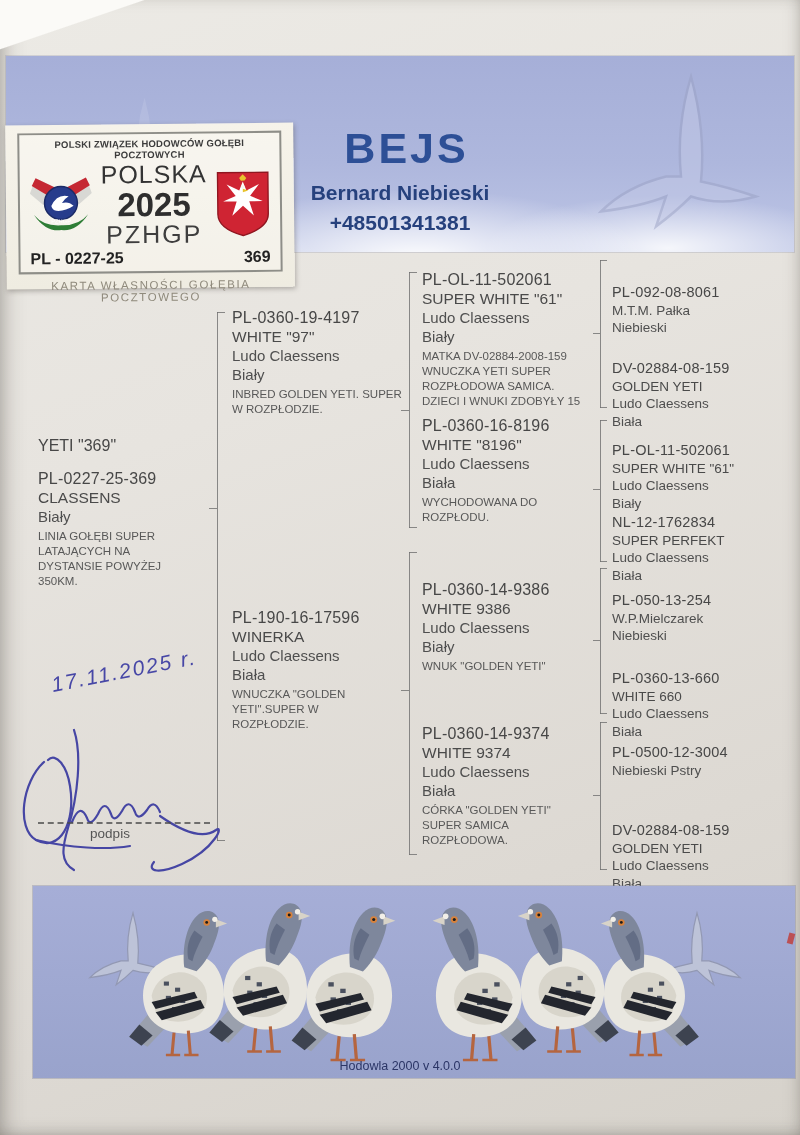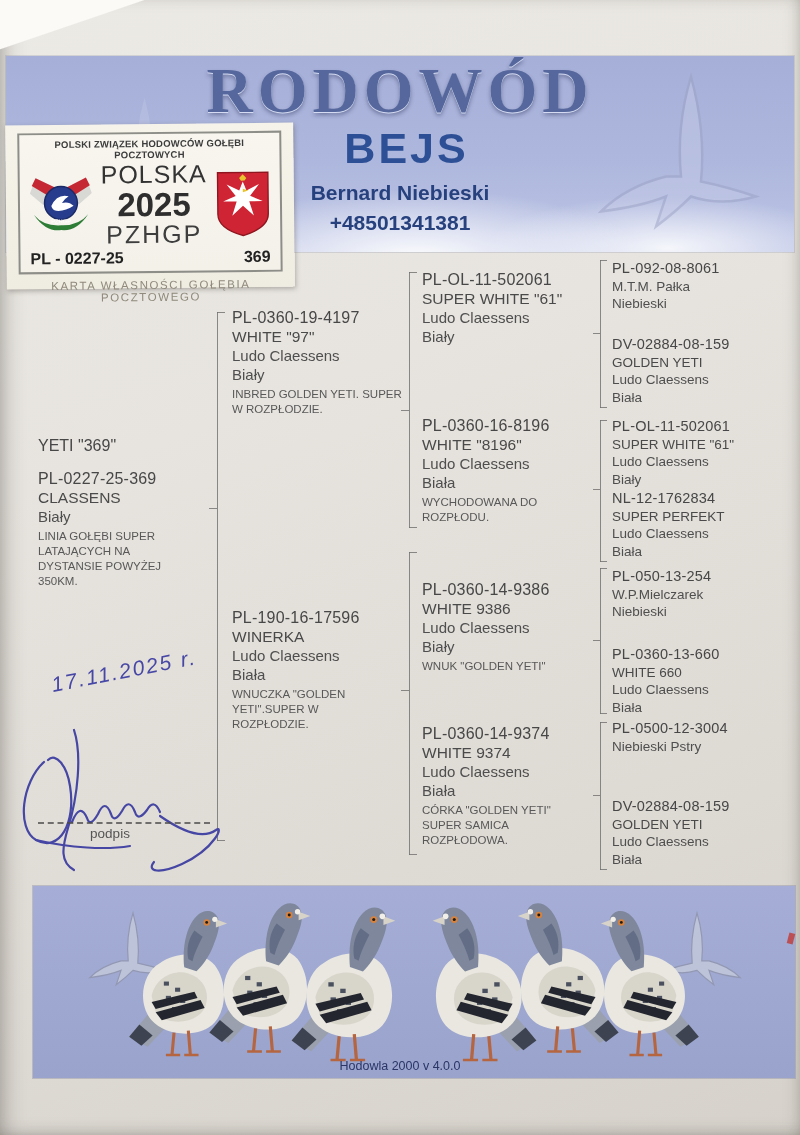--- a/index.html
+++ b/index.html
@@ -40,21 +40,21 @@
   .stamp-bottom{display:flex;justify-content:space-between;padding:2px 10px 4px;
     font-weight:bold;font-size:16px;color:#222;}
   .stamp-caption{margin-top:6px;text-align:center;font-size:11.5px;color:#8f8a7c;letter-spacing:1.6px;}
   
   .entry{position:absolute;width:178px;}
   .ring{font-size:16px;line-height:19px;color:#474747;letter-spacing:.2px;}
   .pname{font-size:15.5px;line-height:19px;color:#4a4a4a;}
   .breeder{font-size:15px;line-height:19px;color:#4f4f4f;}
   .pcolor{font-size:15px;line-height:19px;color:#4f4f4f;}
   .note{font-size:11.5px;line-height:15px;color:#585858;margin-top:3px;width:172px;}
-  .entry.small{width:184px;}
+  .entry.small{width:184px;margin-top:24px;}
   .entry.small .ring{font-size:14.5px;line-height:17.5px;}
   .entry.small .pname,.entry.small .breeder,.entry.small .pcolor{font-size:13.5px;line-height:17.5px;}
   .subject-name{font-size:16px;line-height:19px;color:#474747;margin-bottom:14px;}
   
   .vline{position:absolute;width:1px;background:#6f6f6f;opacity:.8;}
   .tick{position:absolute;height:1px;background:#6f6f6f;opacity:.8;}
   
   .hand-date{position:absolute;left:50px;top:656px;width:180px;transform:rotate(-11deg);
     font-style:italic;font-size:21px;letter-spacing:2px;color:#4747a6;}
   .sig-line{position:absolute;left:38px;top:822px;width:172px;border-top:2px dashed #4a4a4a;opacity:.75;}
@@ -73,21 +73,20 @@
   <div class="corner-wedge"></div>
 
   <div class="sky">
     <svg class="sky-bird" style="right:28px;top:8px;" width="175" height="180" viewBox="0 0 70 70">
       <path d="M30 44 Q14 48 4 58 Q20 56 30 52 L26 64 Q34 58 40 52 Q52 56 66 52 Q54 48 44 46 Q46 26 40 4 Q34 24 36 44 Z" fill="#c3c9e6" stroke="#9aa1c4" stroke-width="1"></path>
     </svg>
     <svg class="sky-bird" style="left:70px;top:0px;opacity:.3;" width="120" height="190" viewBox="0 0 70 70">
       <path d="M30 44 Q14 48 4 58 Q20 56 30 52 L26 64 Q34 58 40 52 Q52 56 66 52 Q54 48 44 46 Q46 26 40 4 Q34 24 36 44 Z" fill="#c9cfe9"></path>
     </svg>
   </div>
-  <div class="doc-title">RODOWÓD</div>
   <div class="loft-name">BEJS</div>
   <div class="owner">
     <div>Bernard Niebieski</div>
     <div>+48501341381</div>
   </div>
 
   <div class="stamp">
     <div class="stamp-box">
       <div class="stamp-fed">POLSKI ZWIĄZEK HODOWCÓW GOŁĘBI POCZTOWYCH</div>
       <div class="stamp-row">
@@ -143,20 +142,21 @@
     <div class="breeder">Ludo Claessens</div>
     <div class="pcolor">Biała</div>
     <div class="note" style="width:150px;">WNUCZKA "GOLDEN YETI".SUPER W ROZPŁODZIE.</div>
   </div>
 
   <div class="entry" style="left:422px;top:270px;width:172px;">
     <div class="ring">PL-OL-11-502061</div>
     <div class="pname">SUPER WHITE "61"</div>
     <div class="breeder">Ludo Claessens</div>
     <div class="pcolor">Biały</div>
+    <div class="note">MATKA DV-02884-2008-159 WNUCZKA YETI SUPER ROZPŁODOWA SAMICA. DZIECI I WNUKI ZDOBYŁY 15</div>
   </div>
   <div class="entry" style="left:422px;top:416px;width:172px;">
     <div class="ring">PL-0360-16-8196</div>
     <div class="pname">WHITE "8196"</div>
     <div class="breeder">Ludo Claessens</div>
     <div class="pcolor">Biała</div>
     <div class="note">WYCHODOWANA DO ROZPŁODU.</div>
   </div>
   <div class="entry" style="left:422px;top:580px;width:172px;">
     <div class="ring">PL-0360-14-9386</div>

